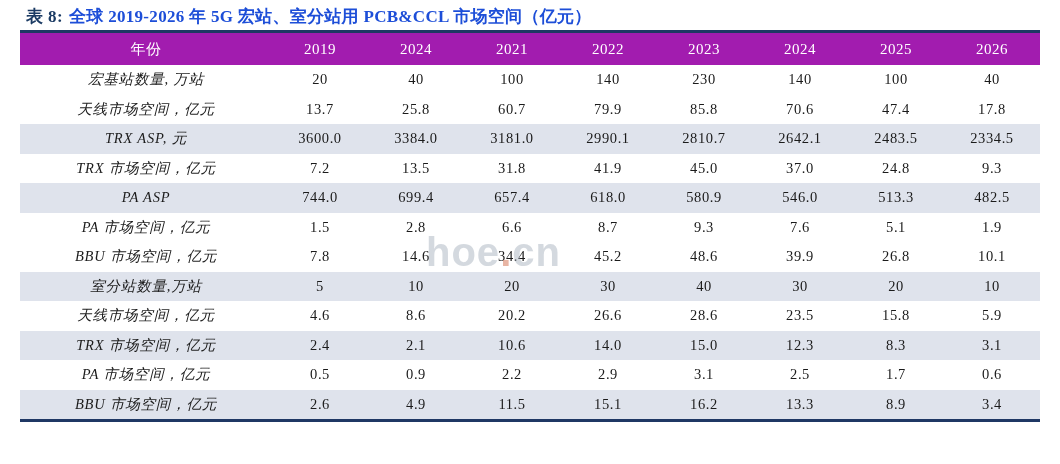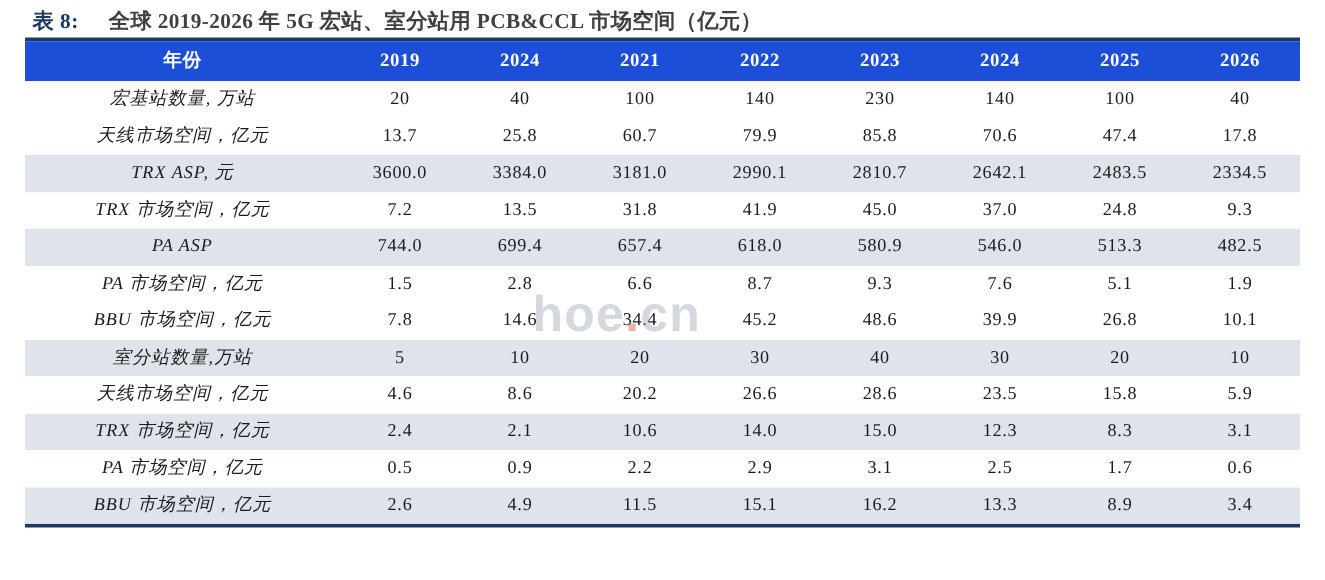--- a/index.html
+++ b/index.html
@@ -29,43 +29,42 @@
   .title-label {
     font-size: 17px;
     font-weight: bold;
     color: #1a3a63;
     letter-spacing: 0.4px;
     white-space: nowrap;
   }
   .title-text {
     font-size: 17px;
     font-weight: bold;
-    color: #404040;
+    color: #1d4ed8;
     letter-spacing: 0.3px;
     white-space: nowrap;
-    margin-left: 18px;
   }
   .table-wrap {
     position: relative;
     margin: 0 20px;
     width: 1020px;
     border-top: 3px solid #1f3864;
     border-bottom: 3px solid #1f3864;
     box-sizing: border-box;
   }
   table.data {
     width: 100%;
     border-collapse: collapse;
     table-layout: fixed;
   }
   table.data thead th {
-    background: #1d4ed8;
+    background: #a21caf;
     color: #ffffff;
     font-size: 15px;
-    font-weight: bold;
+    font-weight: normal;
     font-family: "Liberation Serif", serif;
     height: 30px;
     line-height: 30px;
     text-align: center;
     letter-spacing: 0.5px;
   }
   table.data thead th.col-name {
     width: 250px;
   }
   table.data tbody td {

